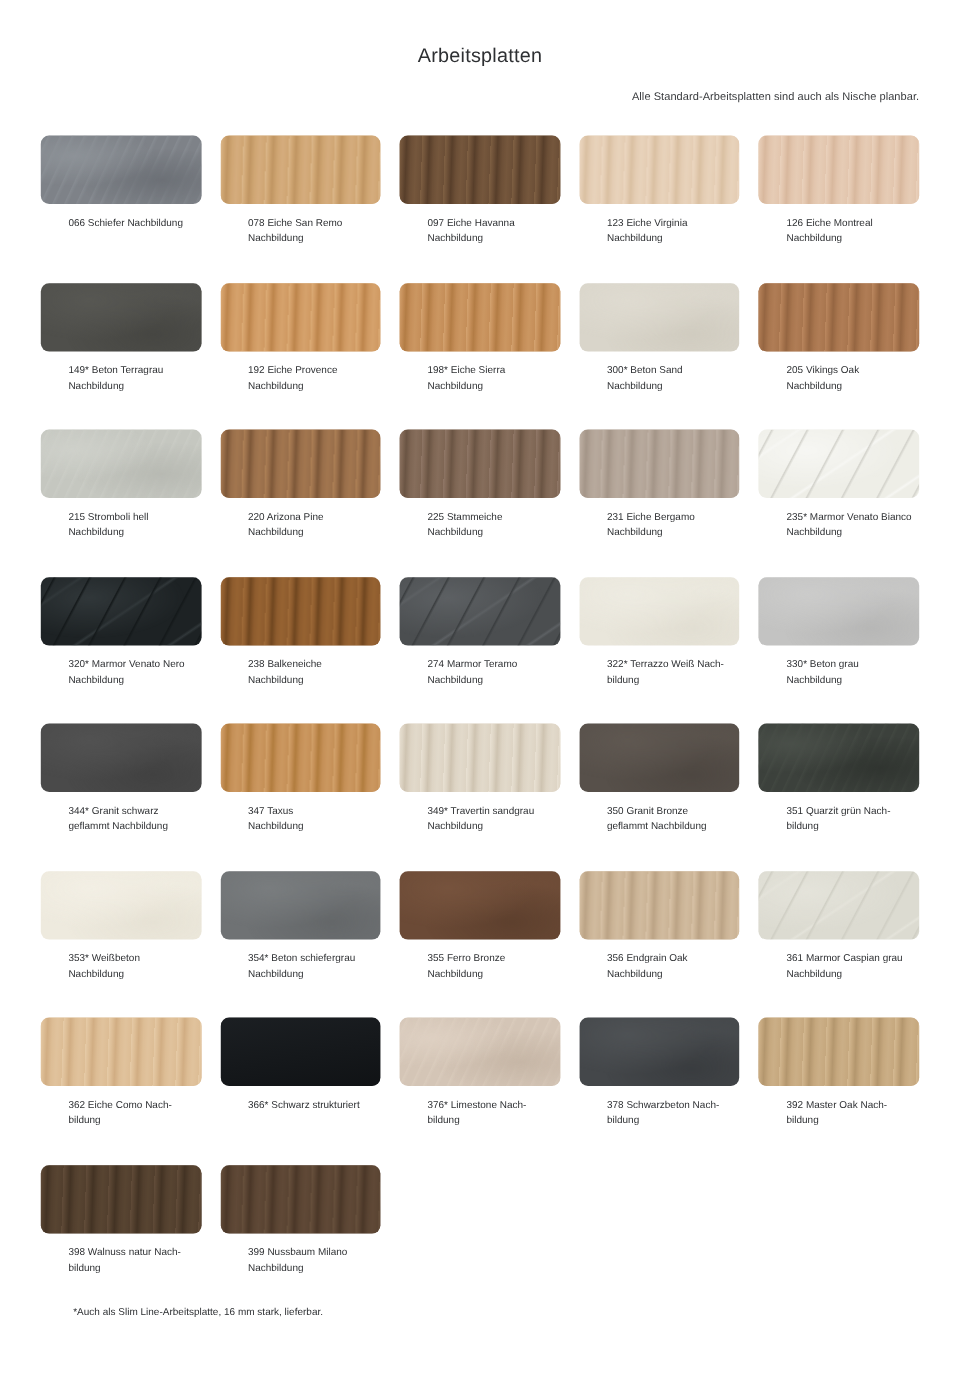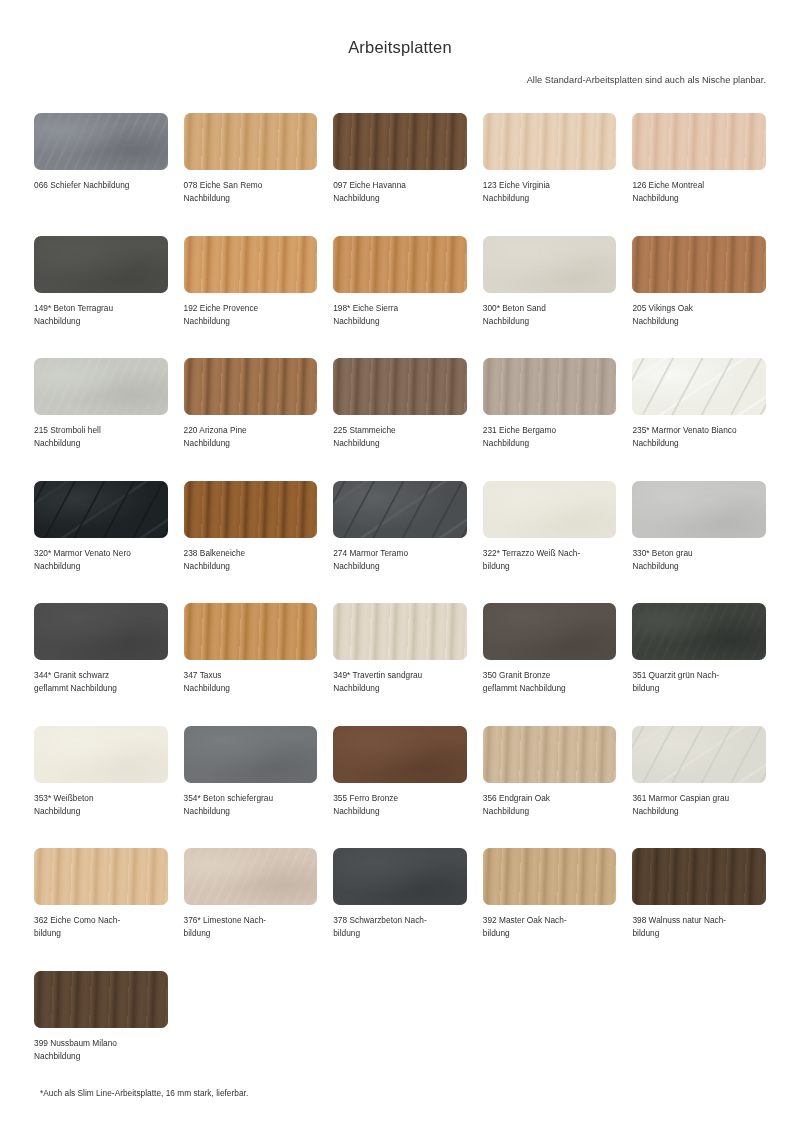--- a/index.html
+++ b/index.html
@@ -66,24 +66,25 @@
     opacity: 0.55;
   }
   .swatch-label {
     margin-top: 9px;
     font-size: 8.3px;
     line-height: 13.2px;
     letter-spacing: 0.02px;
     color: #2e3033;
     max-width: 100%;
     white-space: pre-line;
+    margin-left: 23px;
   }
   .footnote {
     position: absolute;
-    left: 40px;
+    left: 61px;
     bottom: 48px;
     font-size: 8.3px;
     letter-spacing: 0.02px;
     color: #2e3033;
   }
 </style>
 </head>
 <body>
 
 <div class="page">
@@ -302,20 +303,26 @@
 Nachbildung</div>
       </div>
       <div class="swatch-cell">
         <div class="swatch" style="background: rgb(221, 189, 149);">
           <div class="grain" style="background: repeating-linear-gradient(92deg, rgb(235, 210, 176) 0px, rgb(221, 189, 149) 3px, rgb(202, 164, 120) 6px, rgb(221, 189, 149) 10px, rgb(227, 198, 161) 14px, rgb(221, 189, 149) 19px), linear-gradient(rgb(235, 210, 176) 0%, transparent 35%, rgb(202, 164, 120) 70%, transparent 100%); opacity: 0.62;"></div>
         </div>
         <div class="swatch-label">362 Eiche Como Nach-
 bildung</div>
       </div>
       <div class="swatch-cell">
+        <div class="swatch" style="background: rgb(21, 24, 27);">
+          <div class="grain" style="background: linear-gradient(170deg, rgb(34, 38, 42) 0%, rgb(21, 24, 27) 55%, rgb(11, 13, 15) 100%); opacity: 0.5;"></div>
+        </div>
+        <div class="swatch-label">366* Schwarz strukturiert</div>
+      </div>
+      <div class="swatch-cell">
         <div class="swatch" style="background: rgb(212, 197, 182);">
           <div class="grain" style="background: radial-gradient(at 20% 30%, rgb(230, 217, 204) 0%, transparent 45%), radial-gradient(at 75% 65%, rgb(187, 170, 153) 0%, transparent 50%), repeating-linear-gradient(115deg, transparent 0px, transparent 5px, rgb(221, 207, 192) 6px, transparent 9px); opacity: 0.55;"></div>
         </div>
         <div class="swatch-label">376* Limestone Nach-
 bildung</div>
       </div>
       <div class="swatch-cell">
         <div class="swatch" style="background: rgb(68, 71, 74);">
           <div class="grain" style="background: radial-gradient(at 30% 25%, rgb(92, 96, 99) 0%, transparent 55%), radial-gradient(at 70% 75%, rgb(46, 49, 52) 0%, transparent 55%), radial-gradient(at 85% 20%, rgb(77, 81, 84) 0%, transparent 45%); opacity: 0.45;"></div>
         </div>

